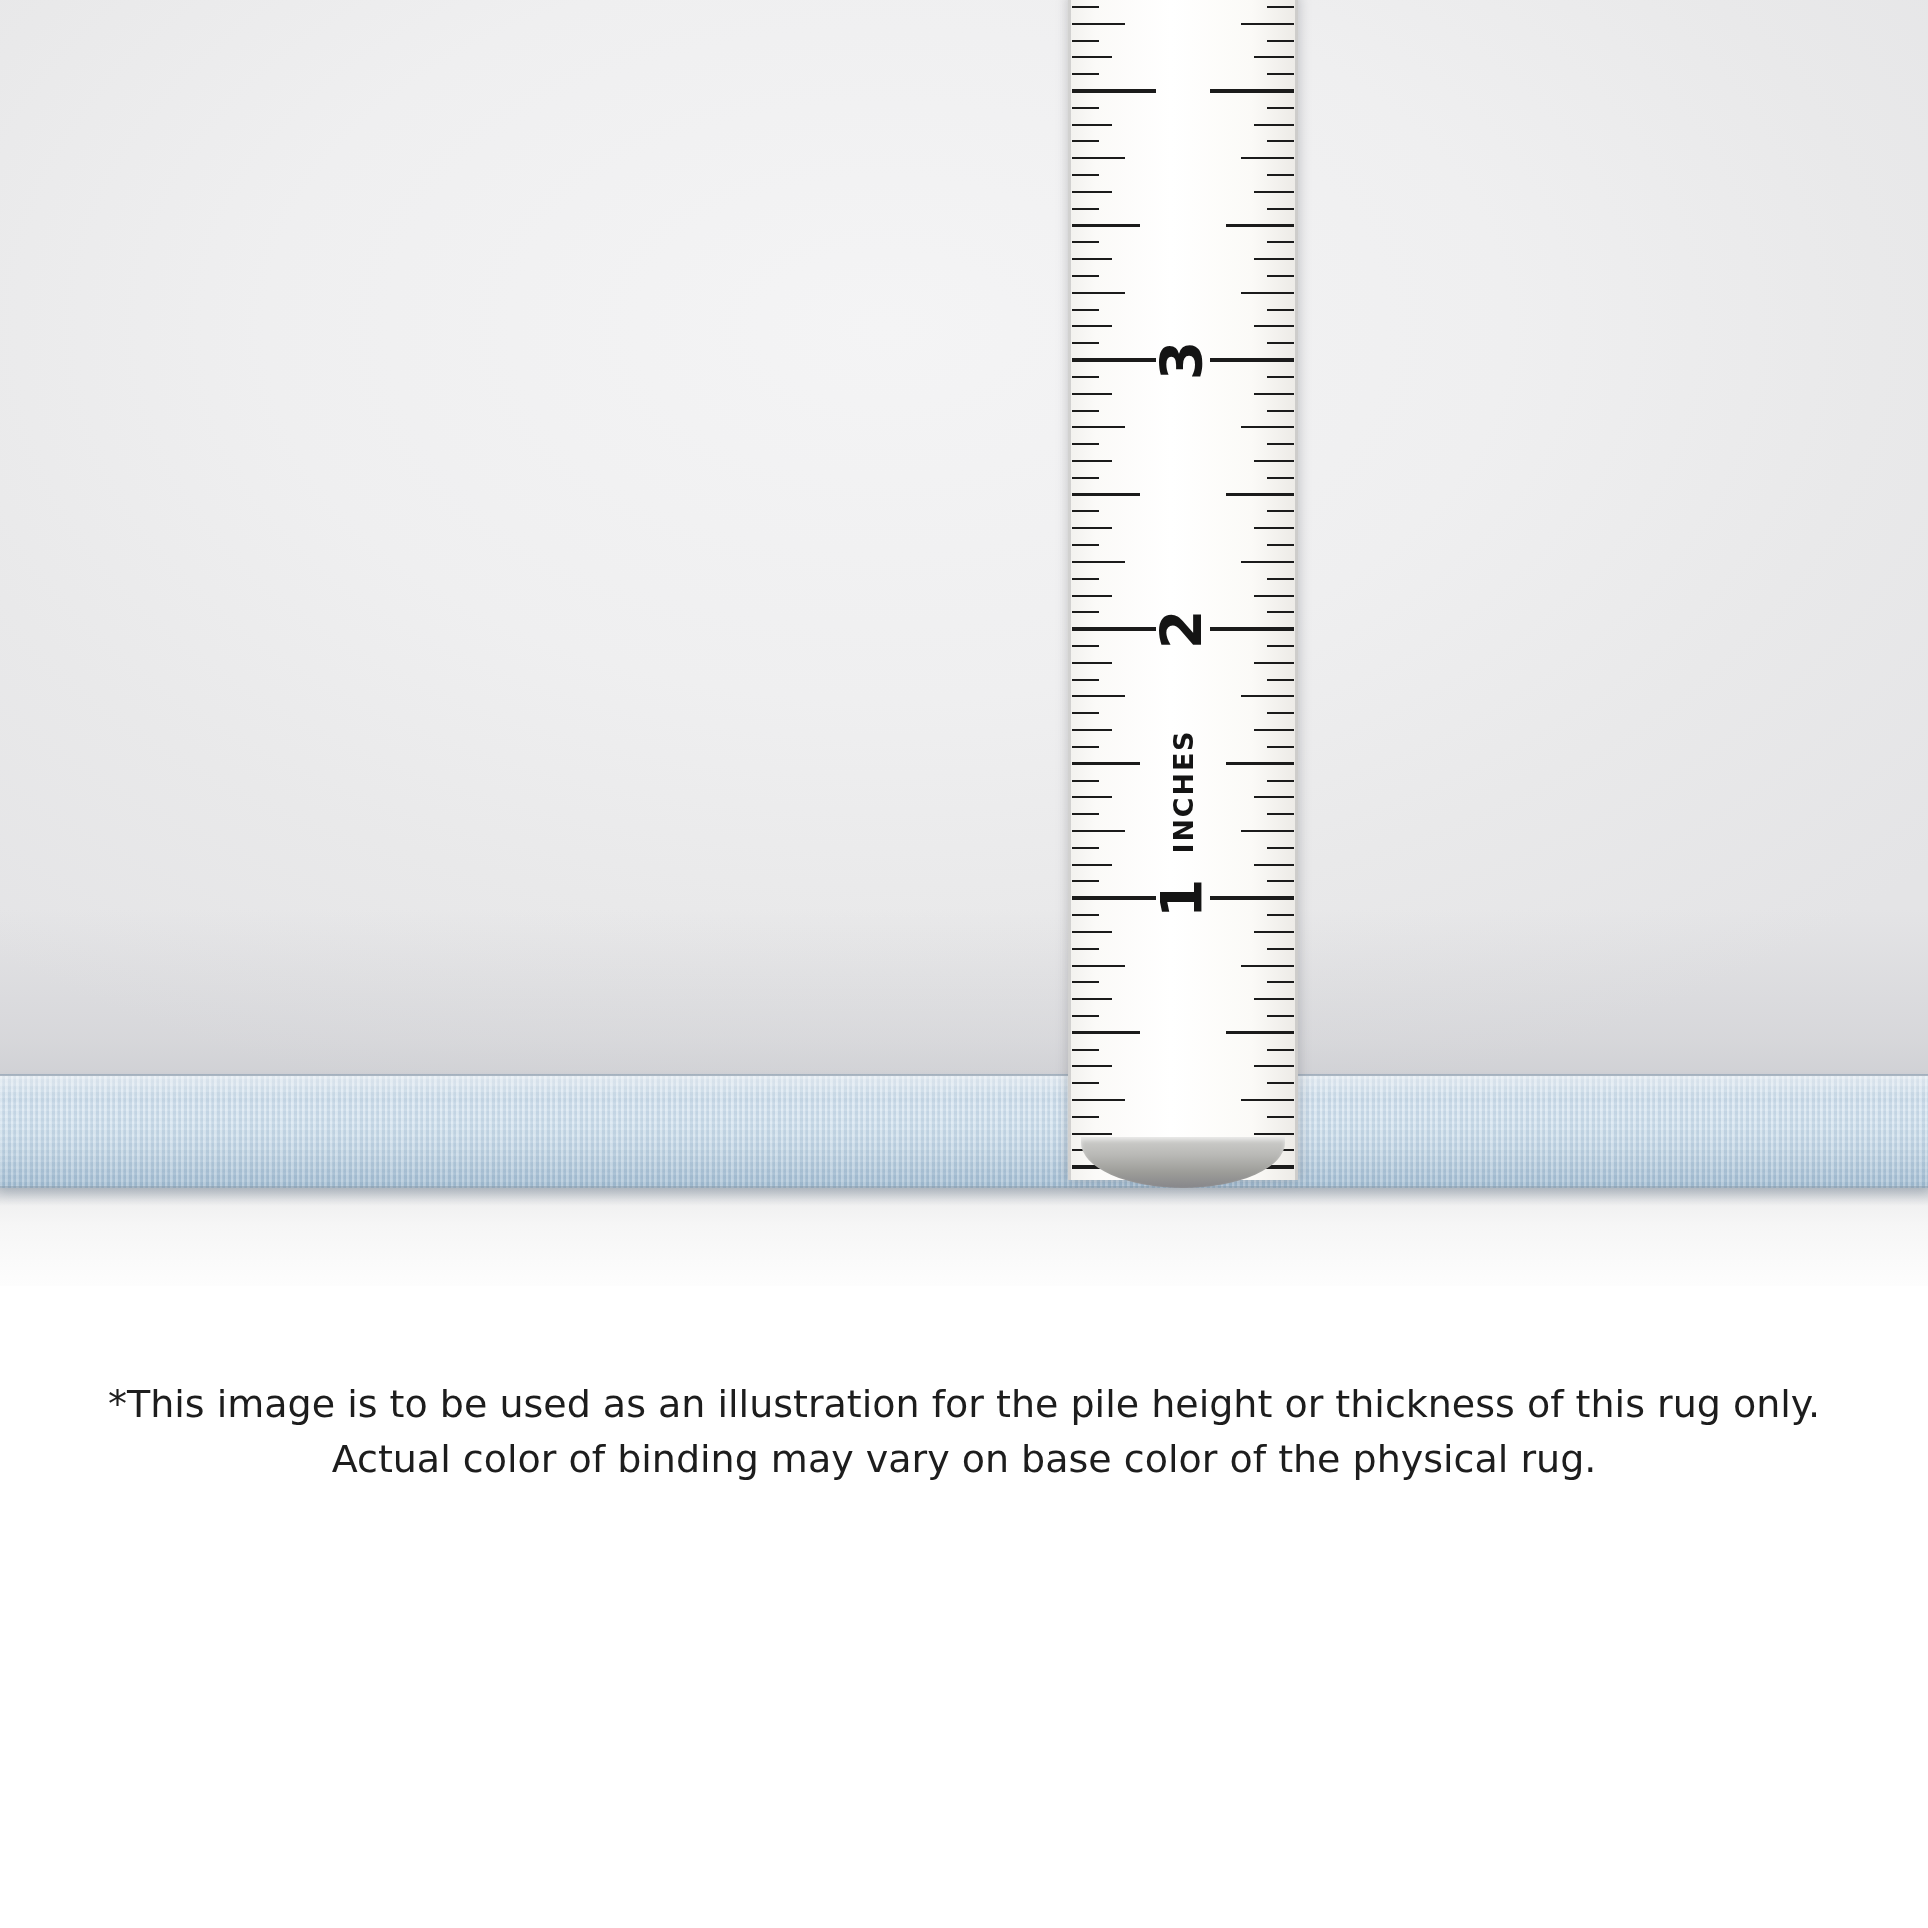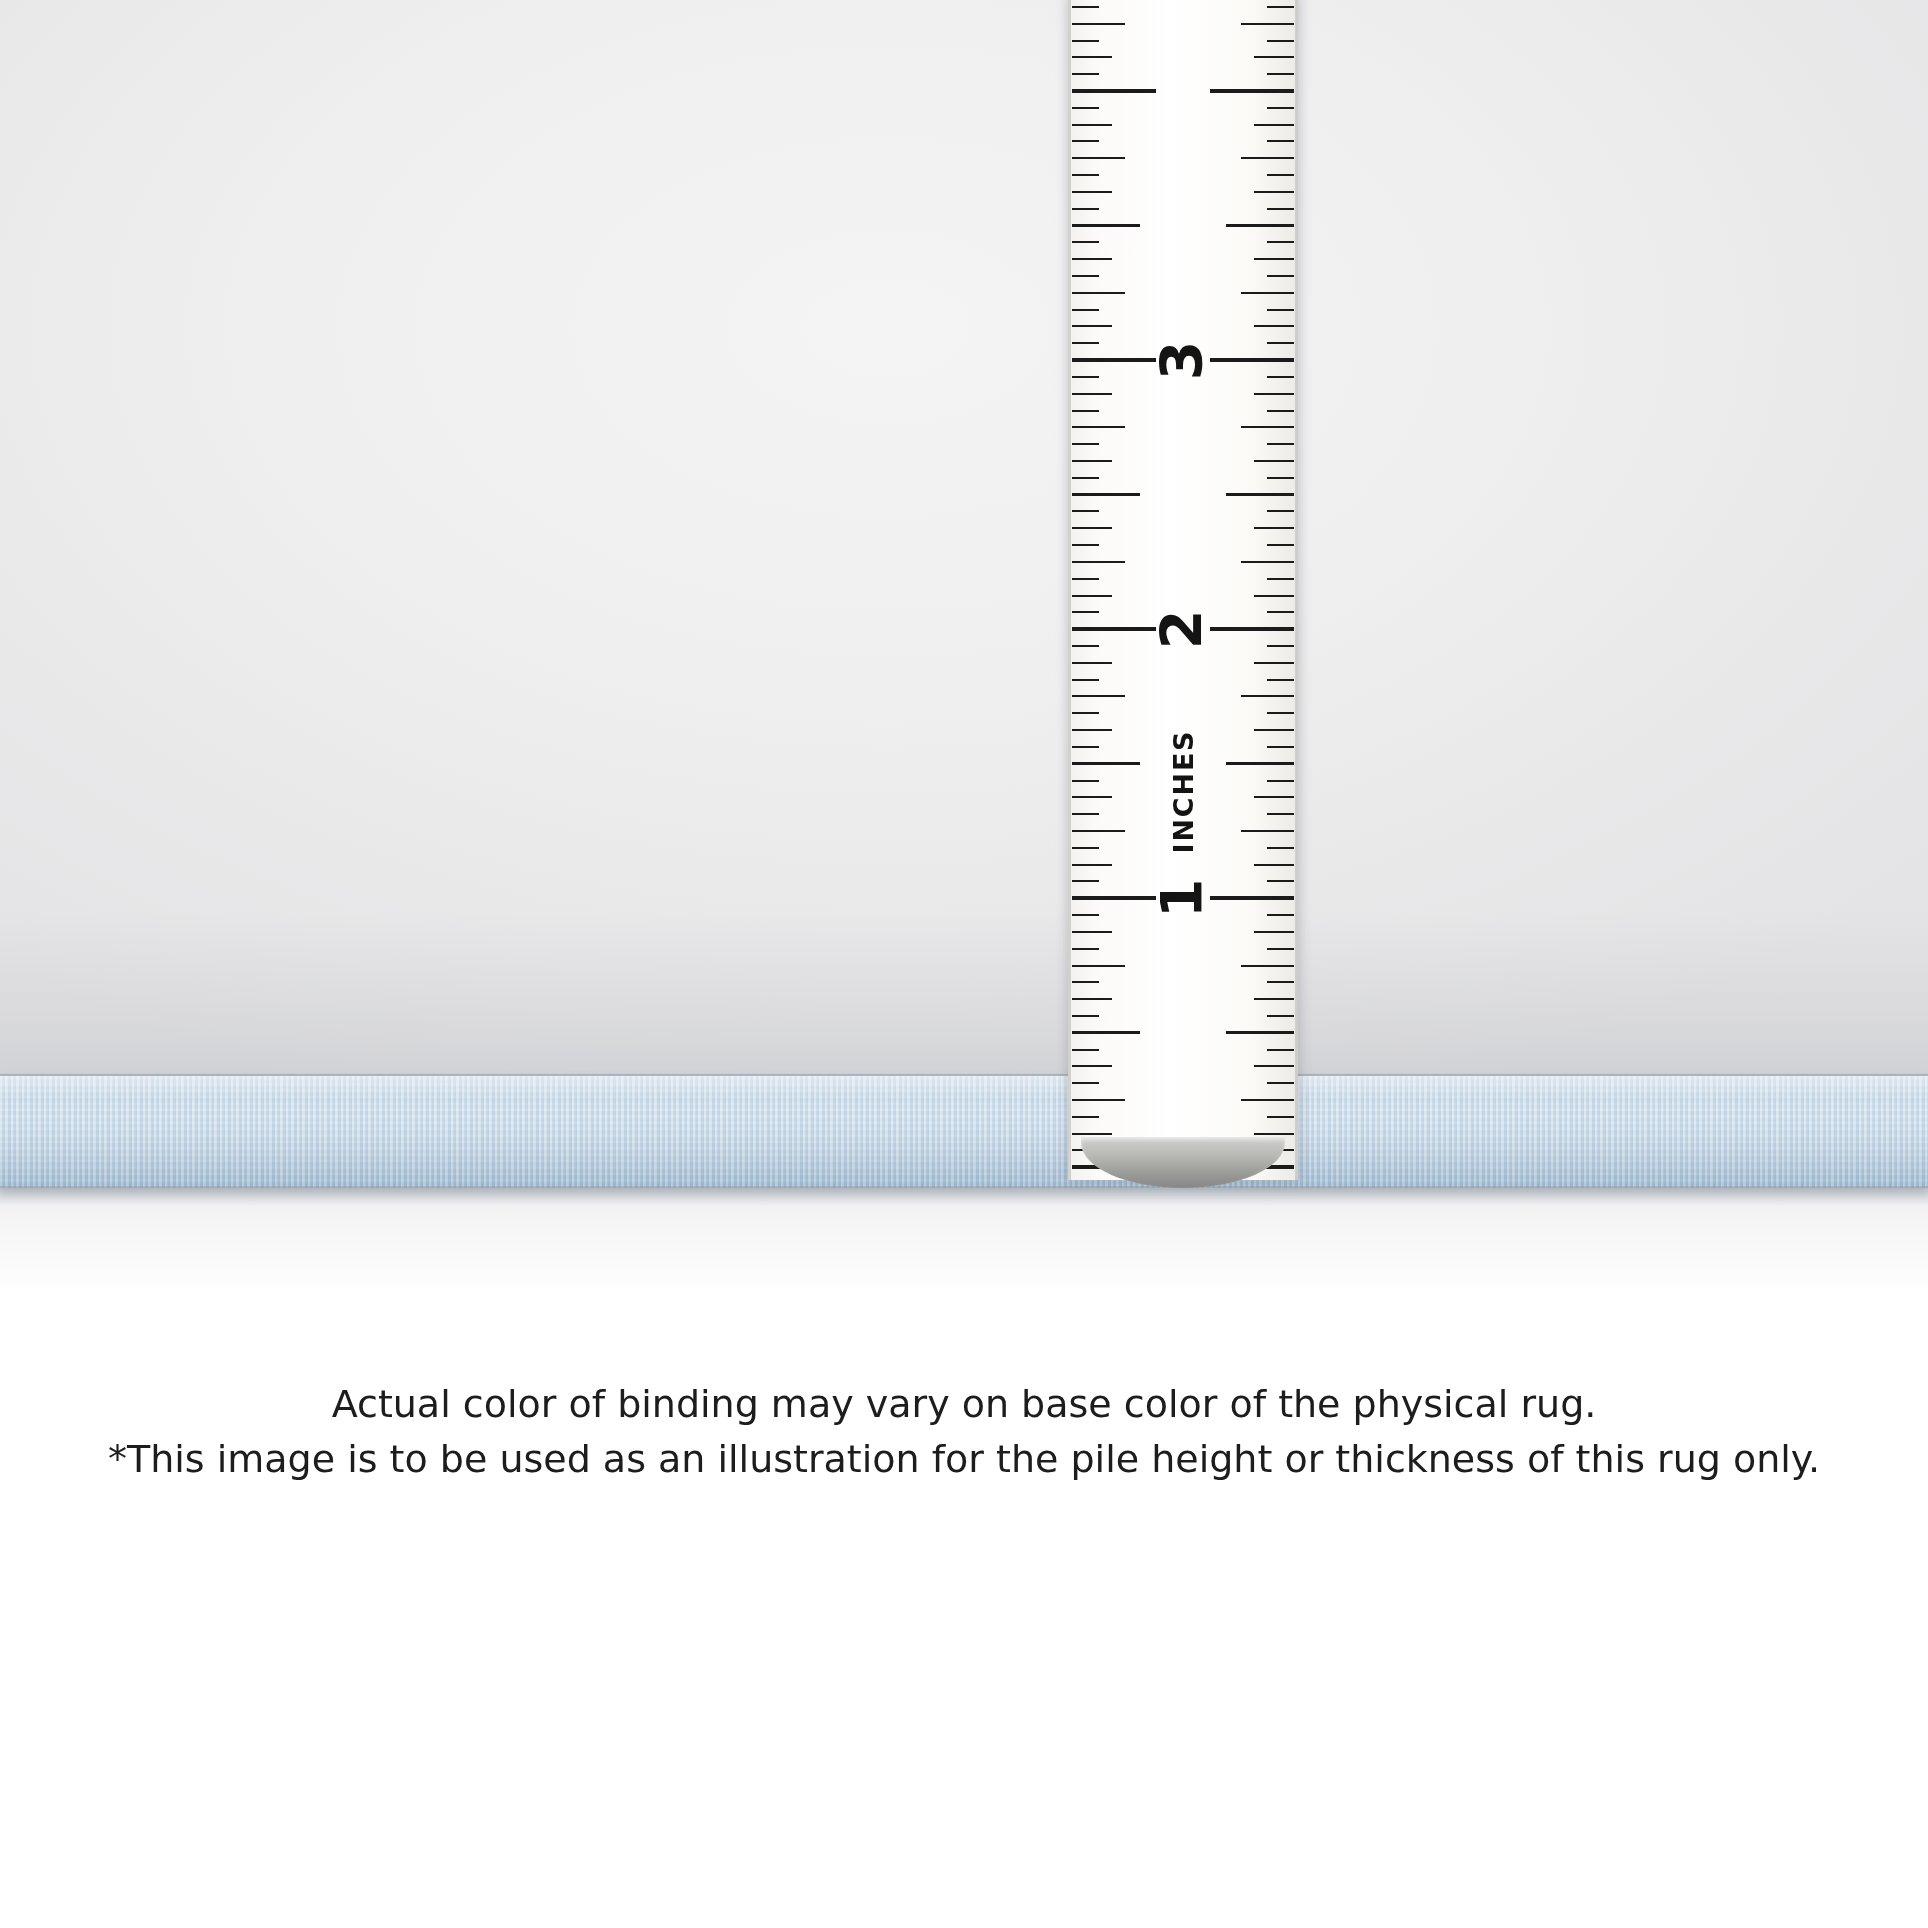--- a/index.html
+++ b/index.html
@@ -376,18 +376,18 @@
         <div class="num num-big" style="left: 78px; top: 329px; width: 73px; height: 73px; line-height: 73px; text-align: center;">3</div>
       </div>
 
     <div class="tape-tip">
       <div class="tape-tip-shape"></div>
     </div>
 
   </div>
 
   <div class="caption">
+    <span class="caption-line">*This image is to be used as an illustration for the pile height or thickness of this rug only.</span>
     <span class="caption-line">Actual color of binding may vary on base color of the physical rug.</span>
-    <span class="caption-line">*This image is to be used as an illustration for the pile height or thickness of this rug only.</span>
   </div>
 
 </div>
 
 
 </body></html>

